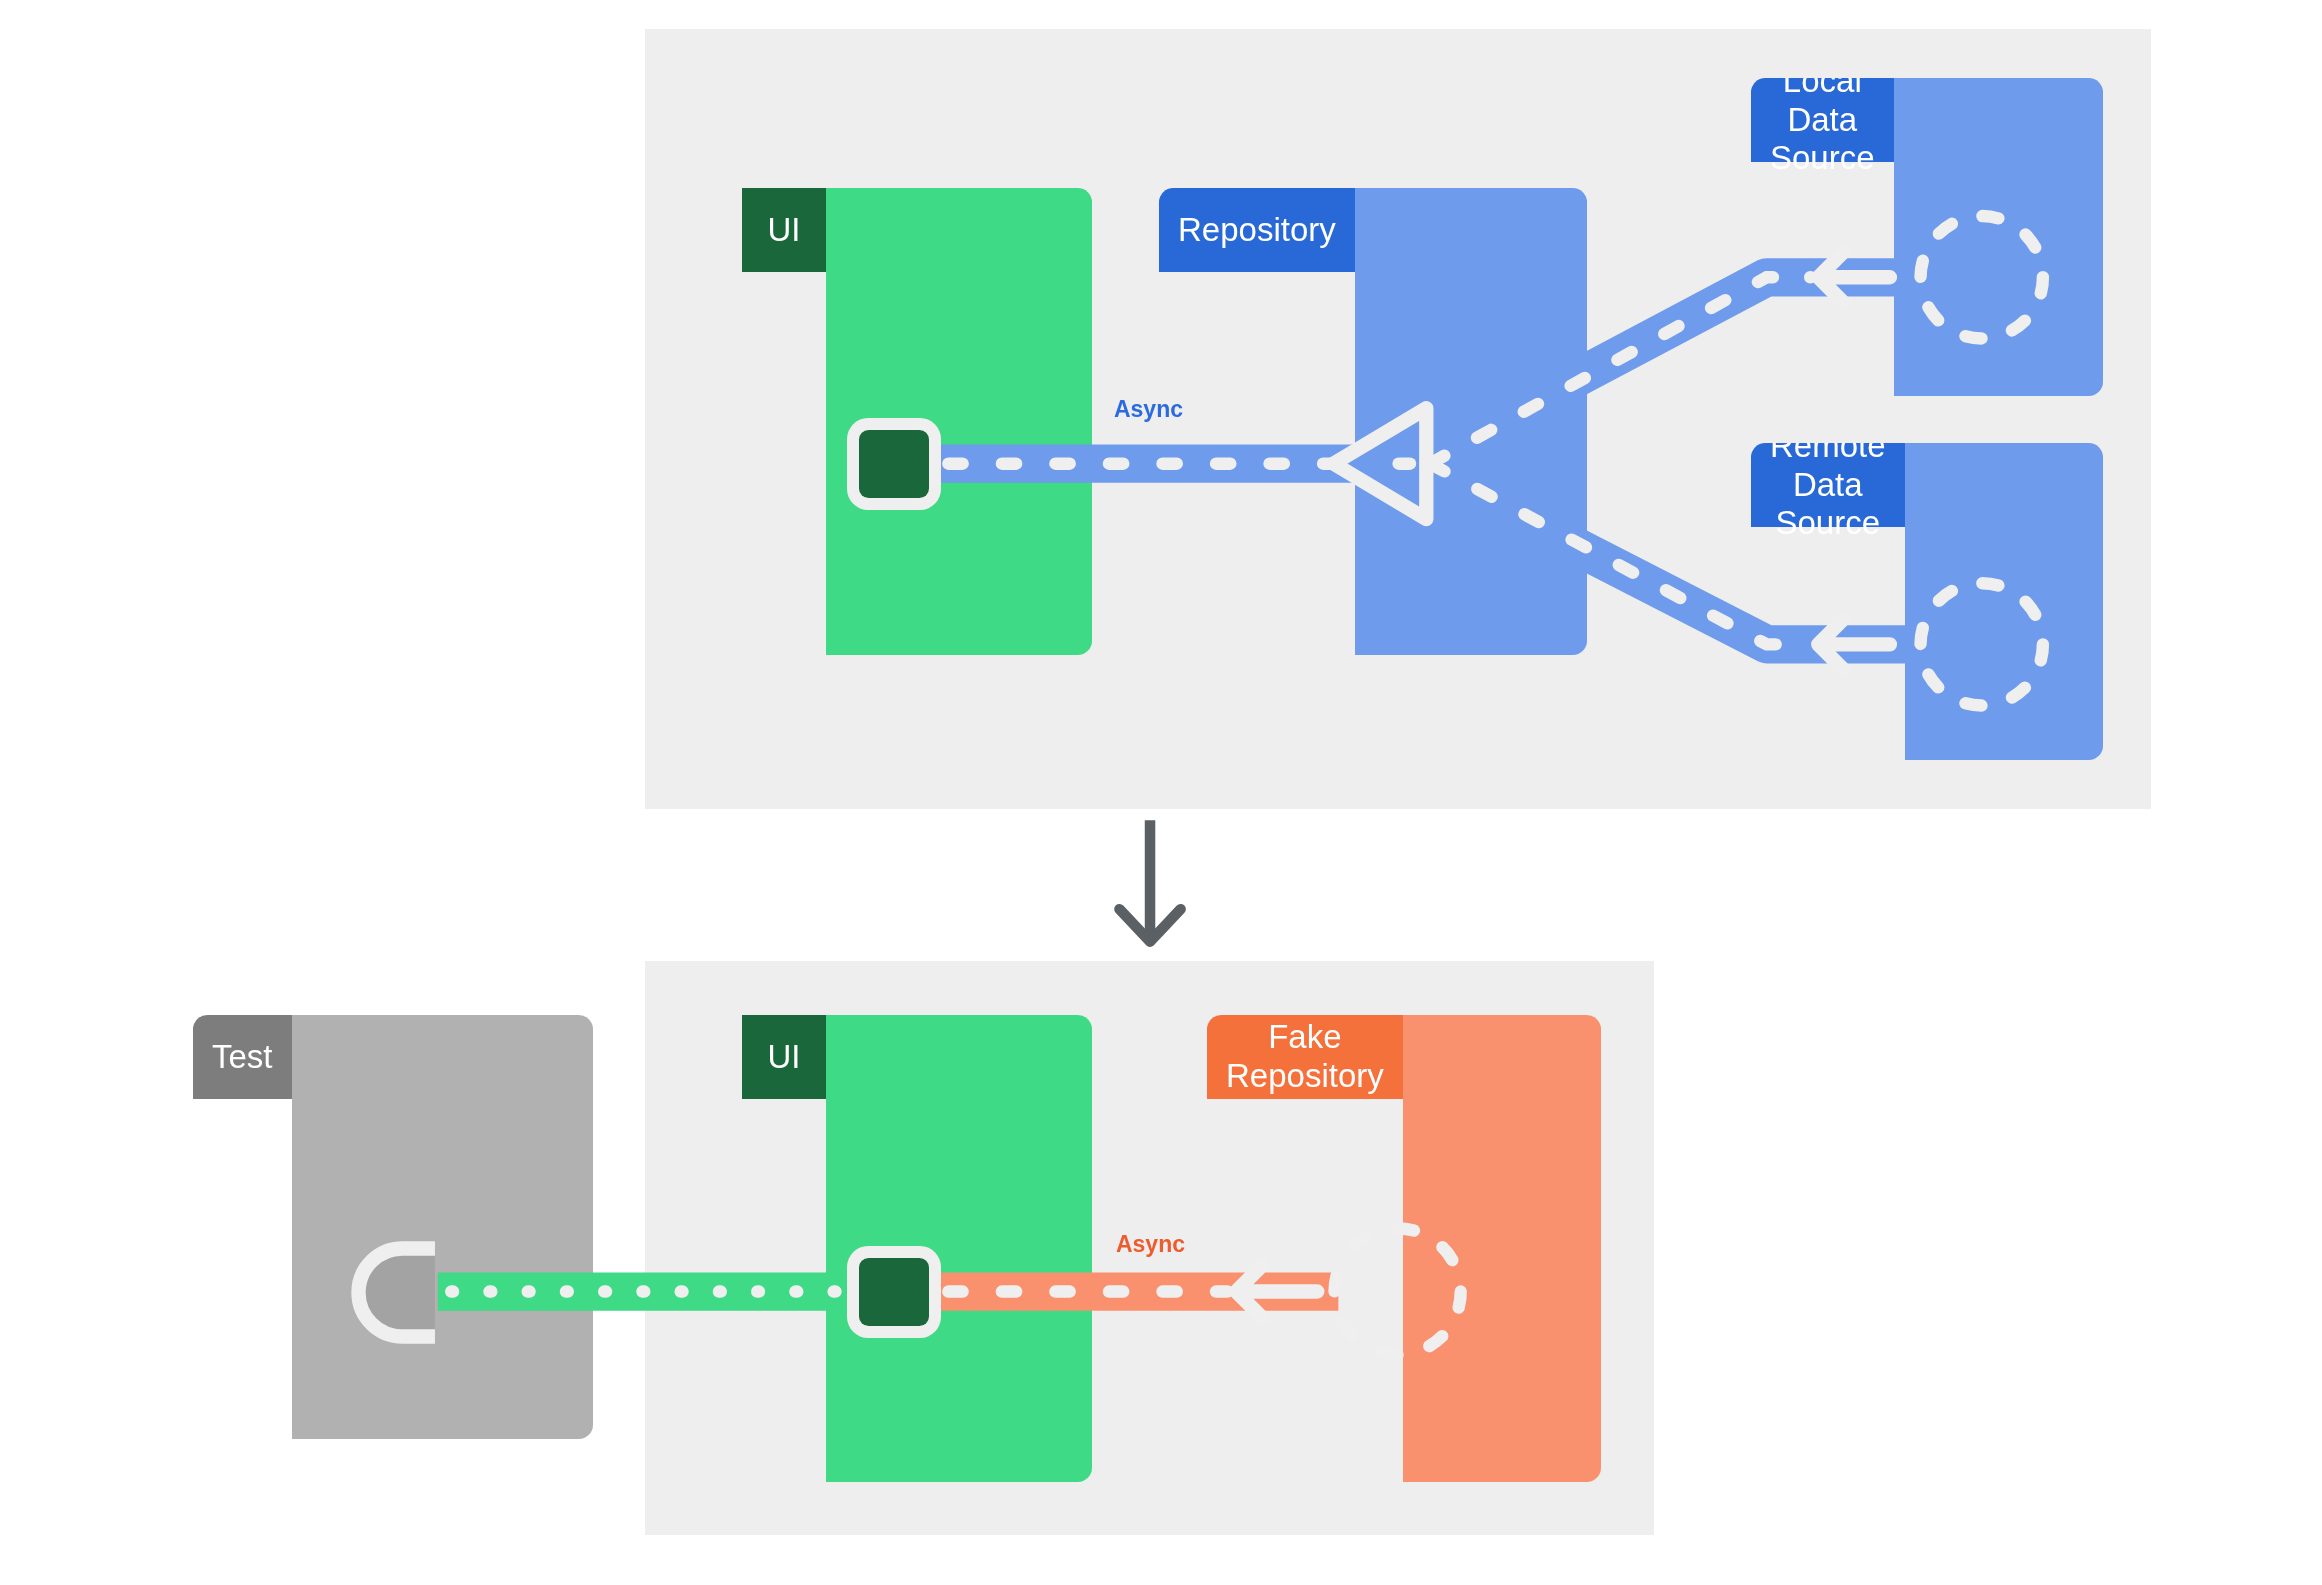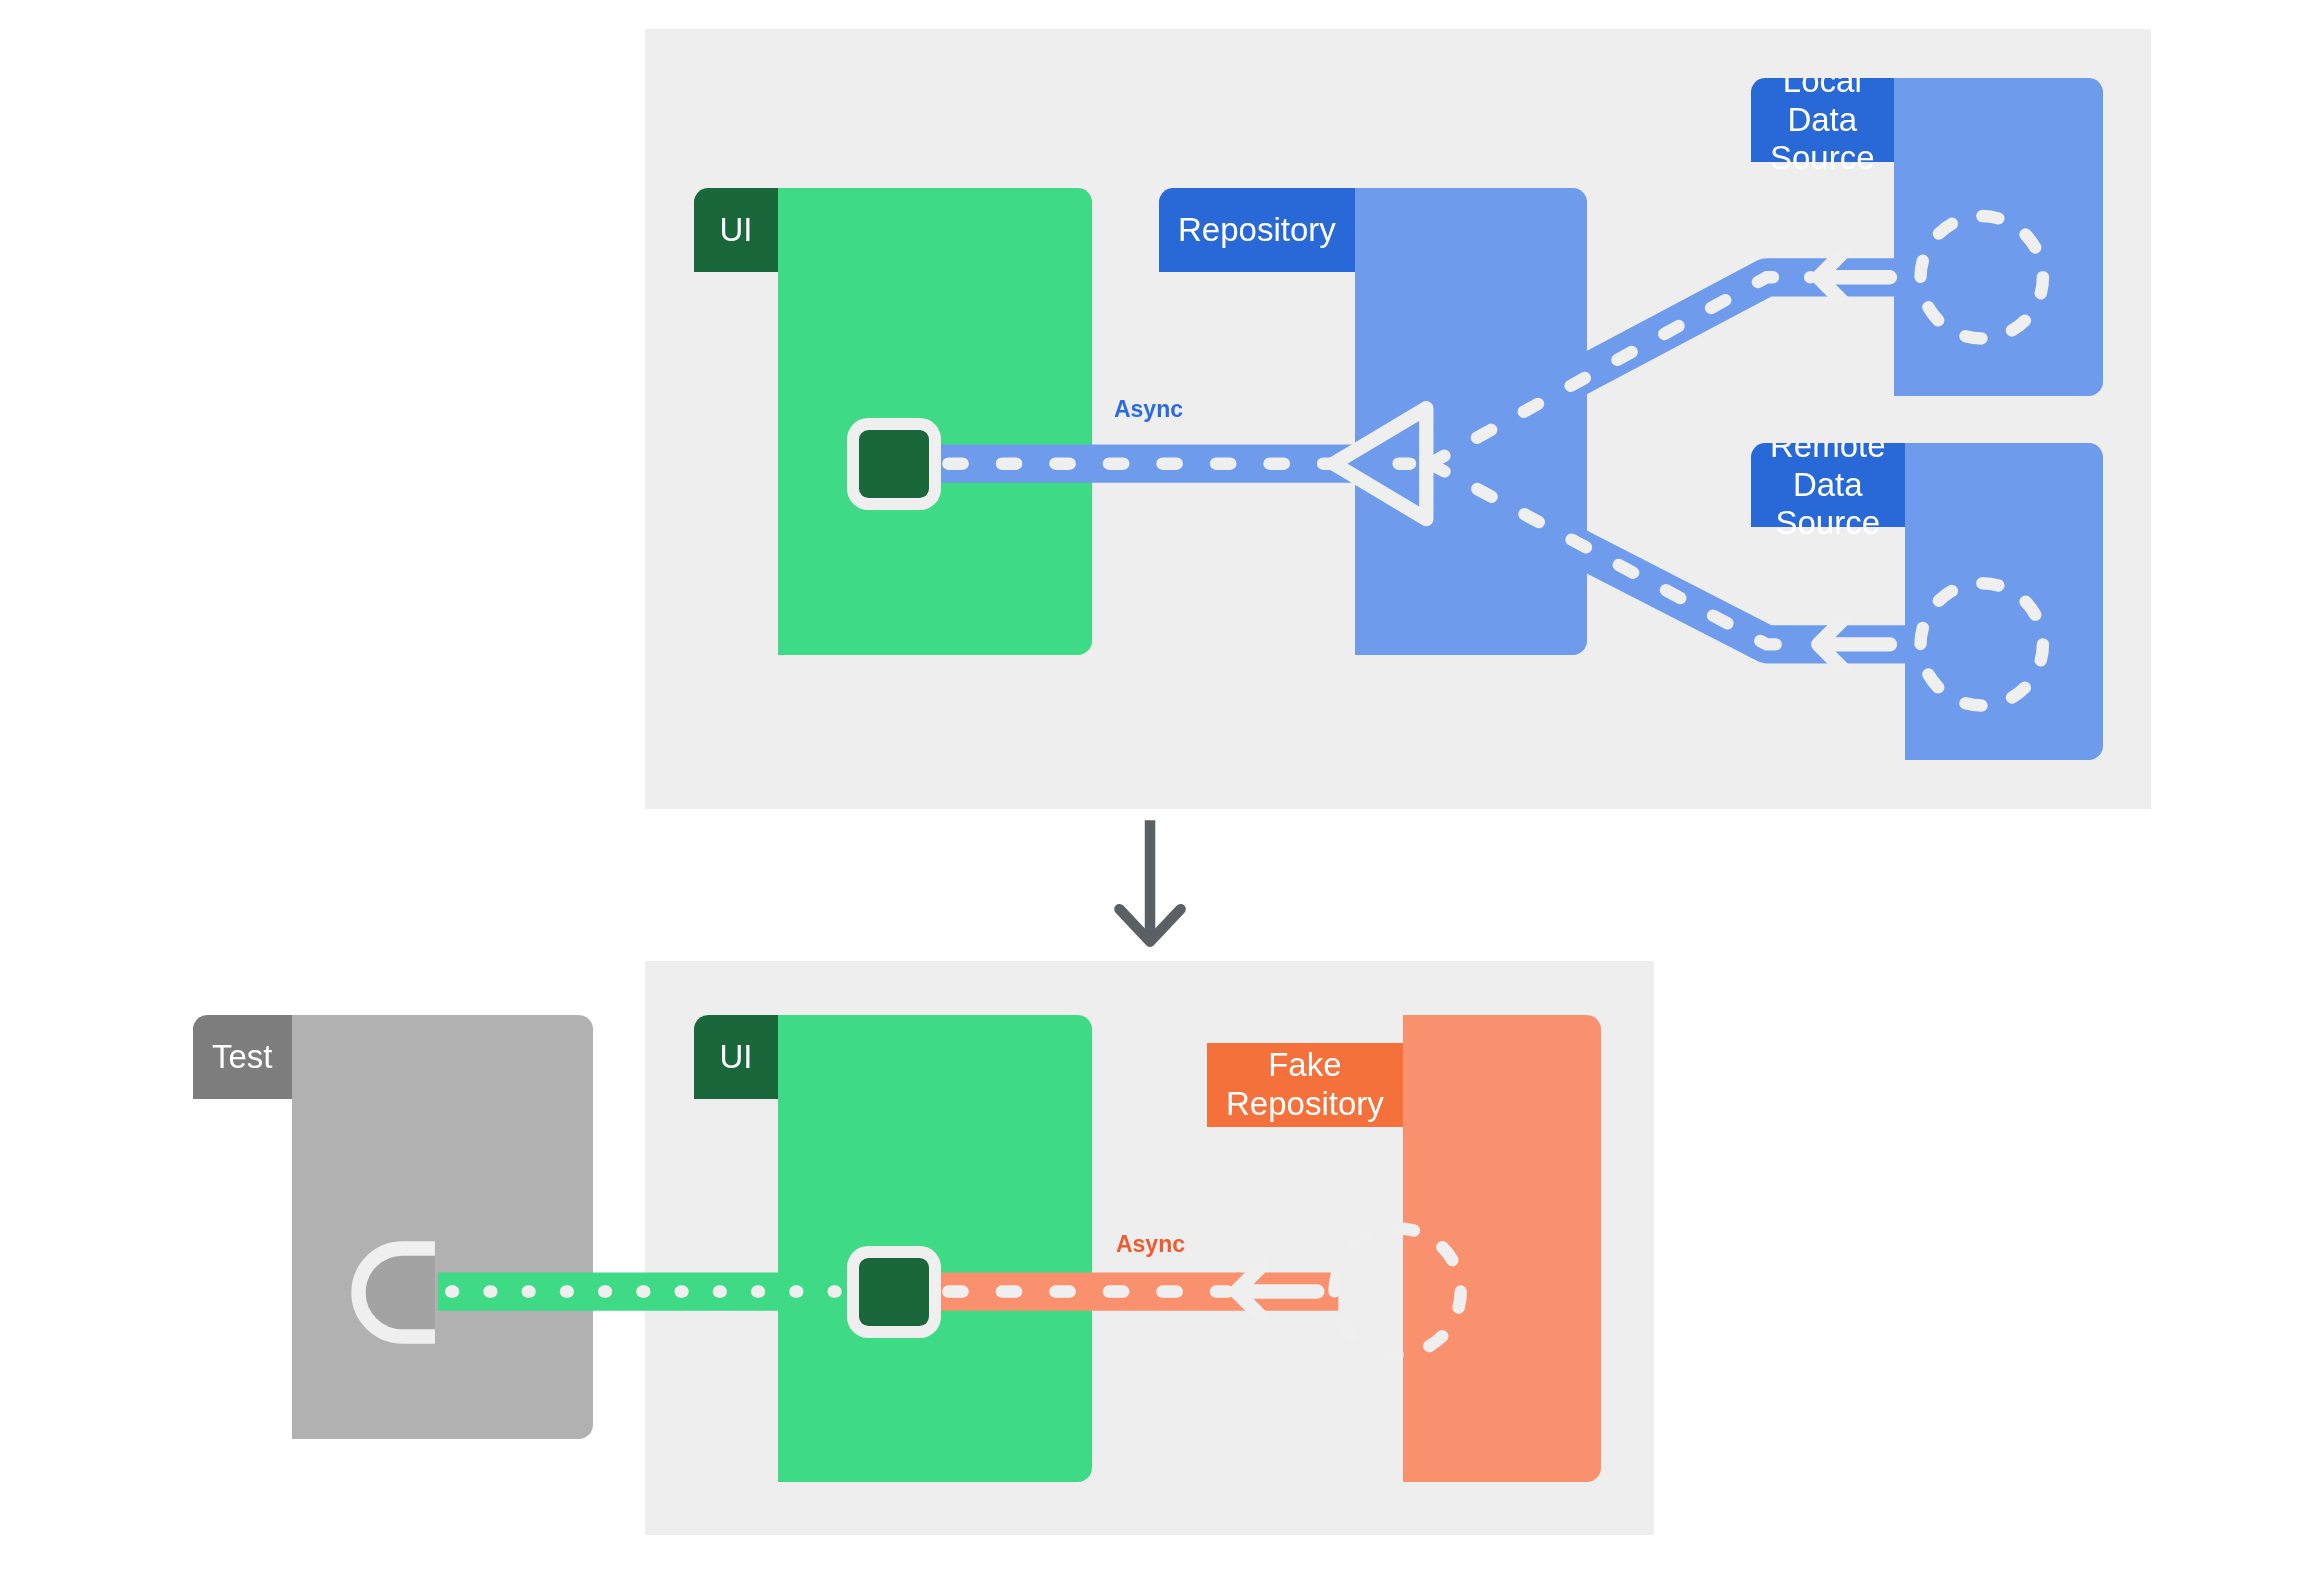--- a/index.html
+++ b/index.html
@@ -8,25 +8,25 @@
     background:#ffffff;
     font-family:"Liberation Sans", sans-serif;
   }
   .panel{position:absolute;background:var(--panel-bg);z-index:1;}
   .box{position:absolute;border-radius:14.3px;overflow:hidden;display:flex;flex-direction:row;z-index:2;}
   .box-header{
     flex:0 0 84px;height:84px;display:flex;align-items:center;justify-content:center;
     color:var(--title-text);font-size:33px;line-height:1.18;text-align:center;padding:0 19px;box-sizing:border-box;
   }
   .box-body{flex:1;}
-  .hdr-green{background:var(--green-header);}
+  .hdr-green{background:var(--green-header);margin-left:48px;}
   .bdy-green{background:var(--green-body);}
   .hdr-blue{background:var(--blue-header);}
   .bdy-blue{background:var(--blue-body);}
-  .hdr-orange{background:var(--orange-header);margin-top:28px;}
+  .hdr-orange{background:var(--orange-header);}
   .bdy-orange{background:var(--orange-body);}
   .hdr-gray{background:var(--gray-header);}
   .bdy-gray{background:var(--gray-body);}
   .wrap-narrow{display:inline-block;max-width:239px;}
   svg.overlay{position:absolute;left:0;top:0;z-index:3;}
   .band{fill:none;stroke-width:40;stroke-linejoin:round;}
   .blue-band{stroke:var(--blue-body);}
   .green-band{stroke:var(--green-body);}
   .orange-band{stroke:var(--orange-body);}
   .dash{fill:none;stroke:var(--ink-white);stroke-width:13;stroke-linecap:round;}

